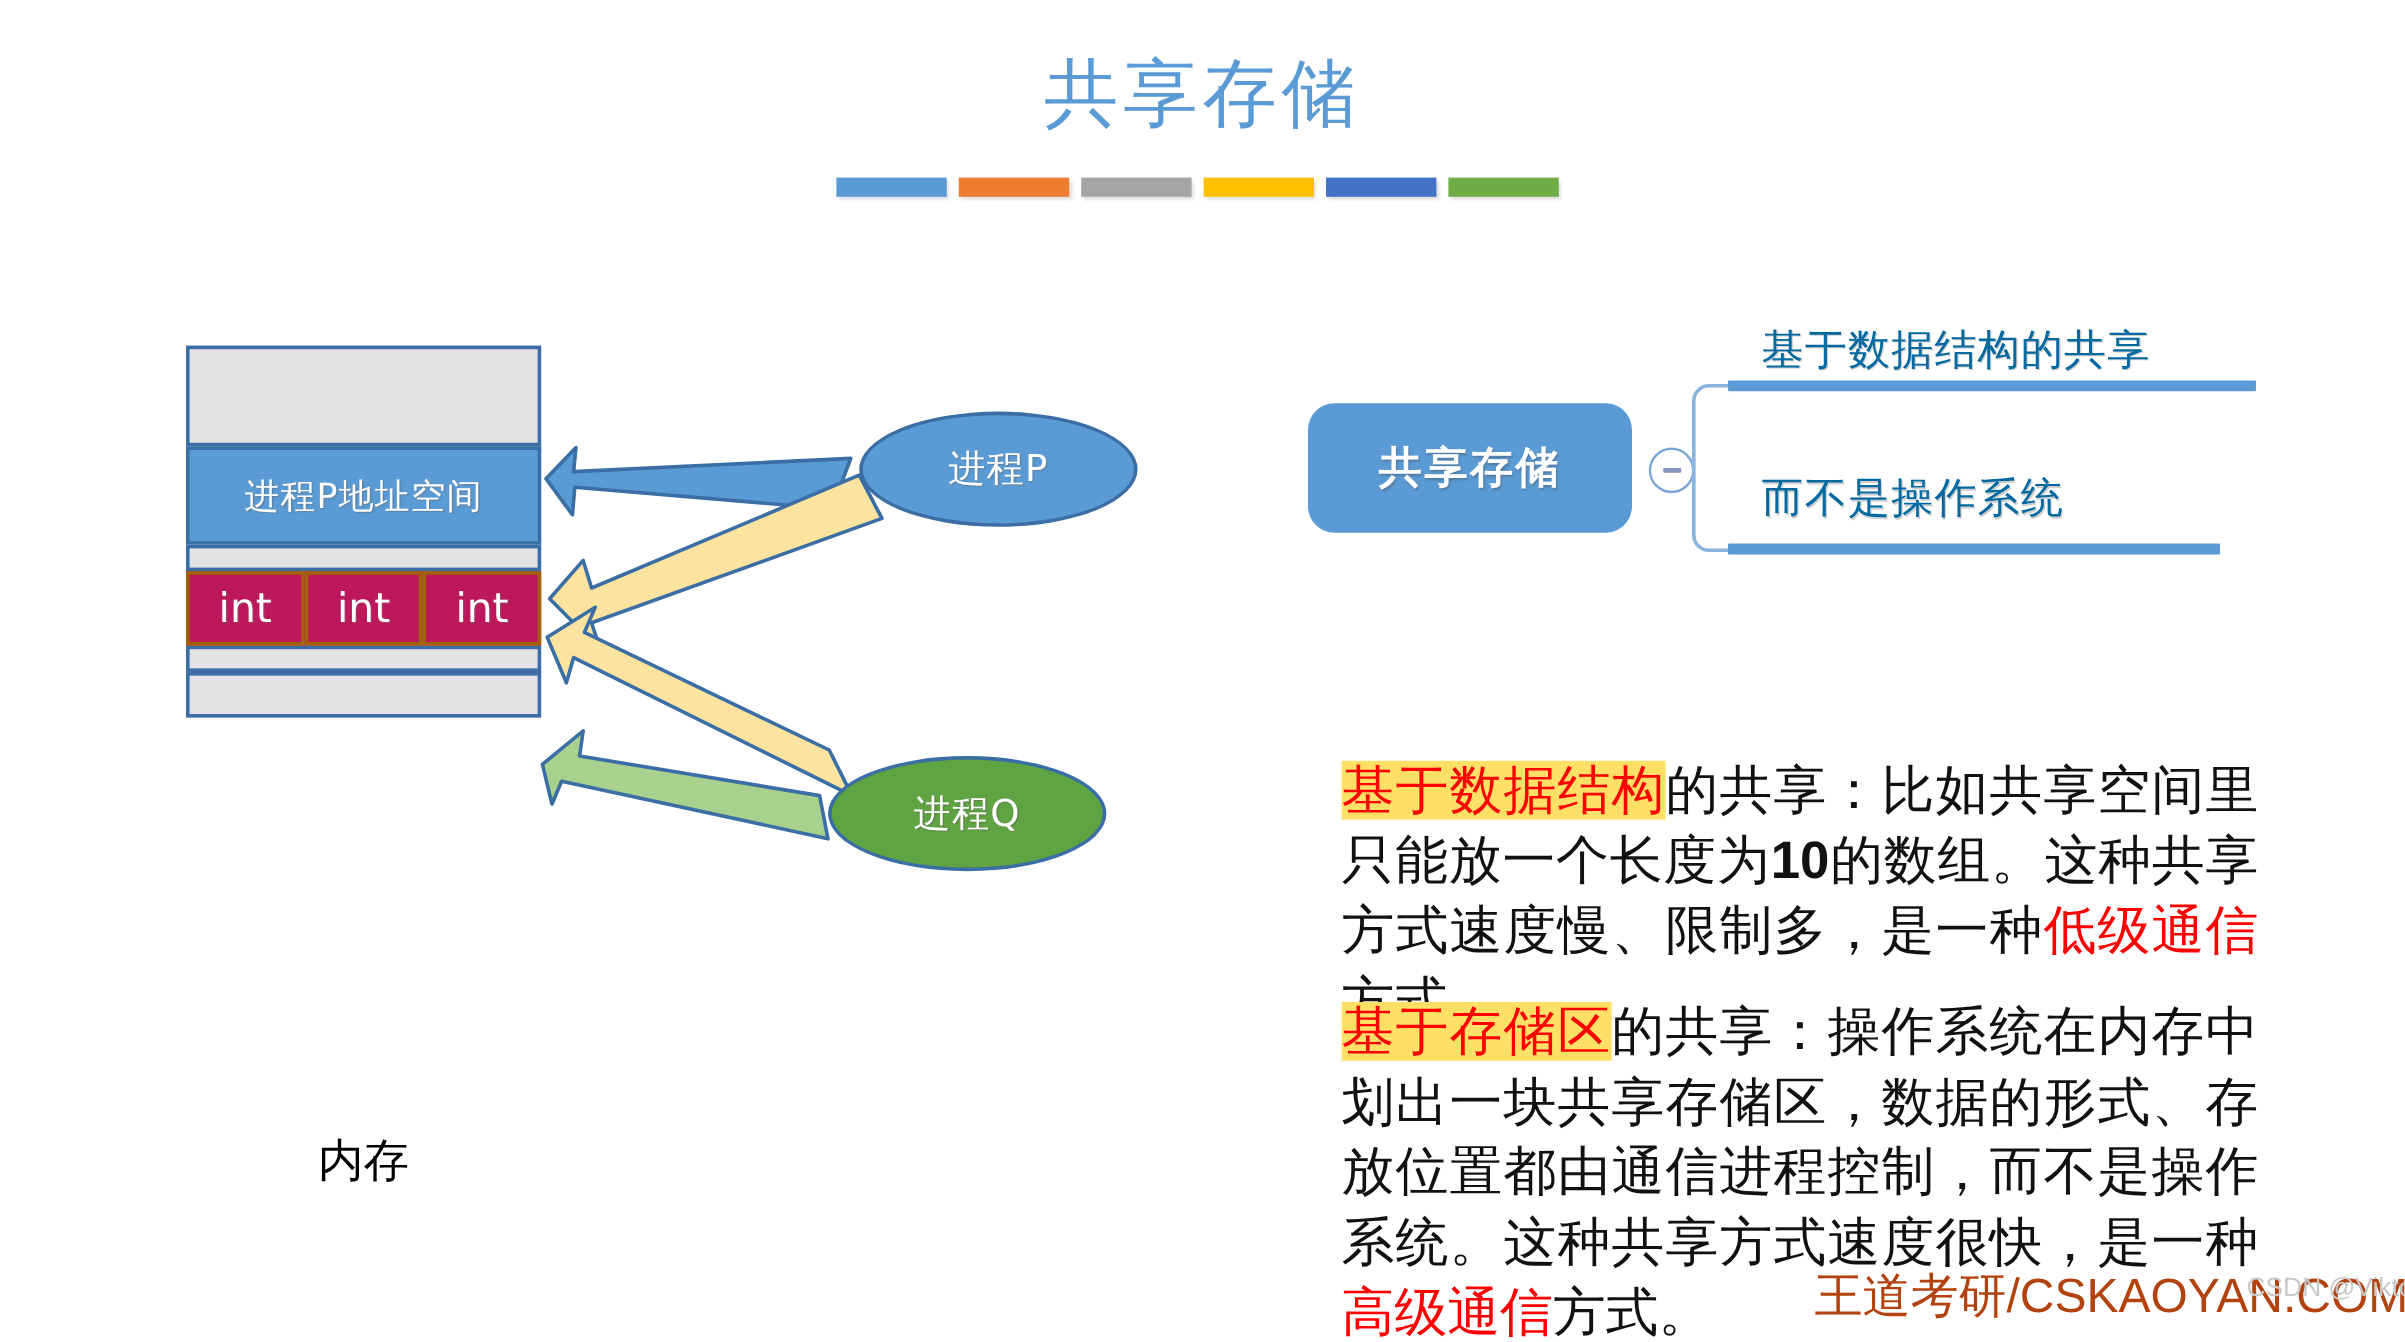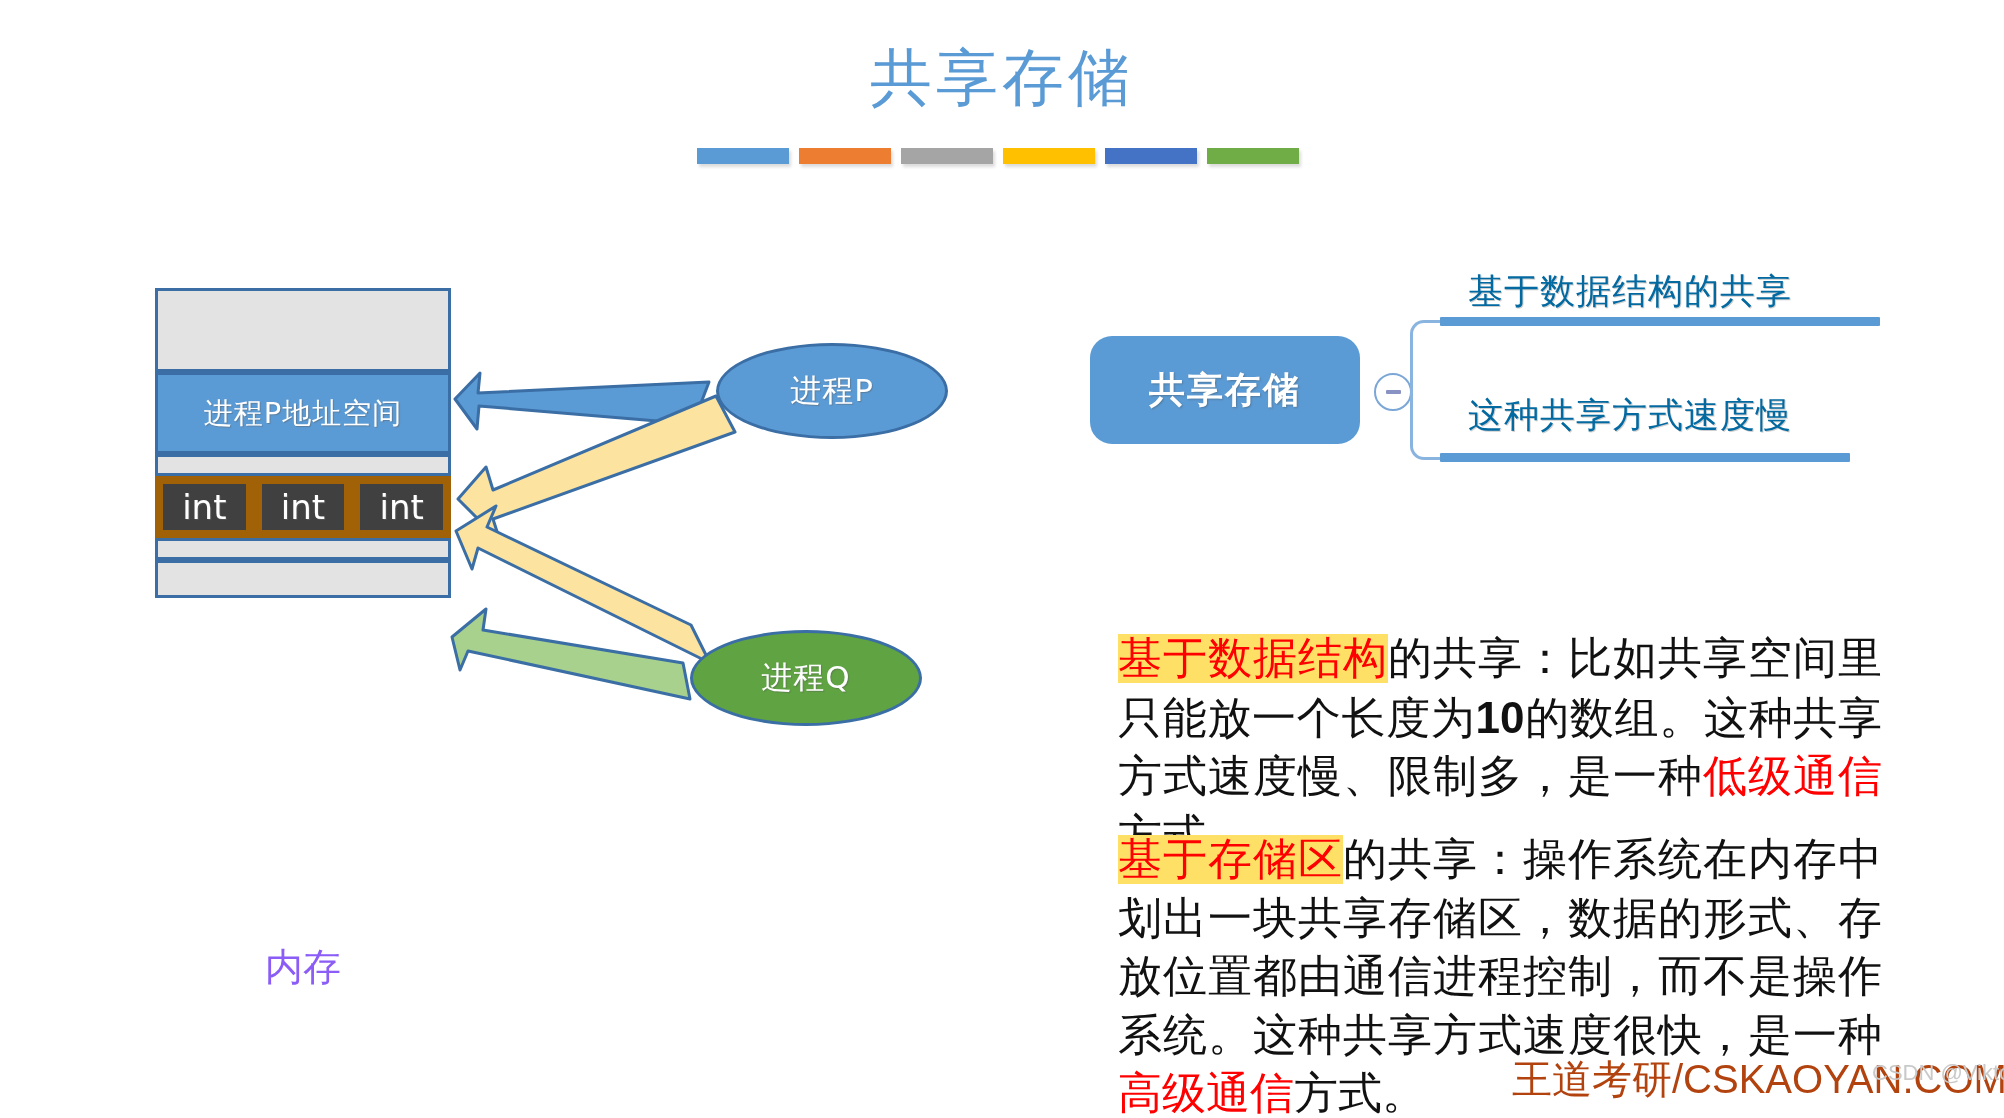--- a/index.html
+++ b/index.html
@@ -74,42 +74,42 @@
   .mem-p         { height: 82px; background: #5B9BD5; }
   .mem-thin      { height: 22px; }
   .mem-int-row {
     box-sizing: border-box;
     display: flex;
     height: 62px;
   }
   .mem-int-cell {
     box-sizing: border-box;
     flex: 1 1 0;
-    border: 8px solid #a16207;
-    background: #404040;
+    border: 3px solid #a16207;
+    background: #be185d;
     display: flex;
     align-items: center;
     justify-content: center;
     color: #ffffff;
     font-size: 34px;
     font-family: "DejaVu Sans", "Liberation Sans", sans-serif;
     text-shadow: 1px 1px 1px rgba(120,120,120,0.4);
   }
   .mem-q         { height: 110px; background: #70AD47; }
   .mem-thin2     { height: 38px; }
   .mem-kernel    { height: 168px; background: #ED7D31; }
   #memory-caption {
     position: absolute;
     left: 155px;
     top: 942px;
     width: 296px;
     text-align: center;
     font-family: "Liberation Serif", "DejaVu Serif", serif;
     font-size: 38px;
-    color: #8b5cf6;
+    color: #000000;
   }
 
   
   .process-ellipse {
     position: absolute;
     box-sizing: border-box;
     border: 3px solid #3A6EA5;
     border-radius: 50%;
     display: flex;
     align-items: center;
@@ -302,21 +302,21 @@
 
   <div id="mindmap">
     <div id="mm-root">共享存储</div>
     <div id="mm-toggle">
       <div class="minus"></div>
     </div>
     <div id="mm-bracket"></div>
     <div id="mm-bar-1" class="mm-branch-bar"></div>
     <div id="mm-bar-2" class="mm-branch-bar"></div>
     <div id="mm-label-1" class="mm-branch-label">基于数据结构的共享</div>
-    <div id="mm-label-2" class="mm-branch-label">这种共享方式速度慢</div>
+    <div id="mm-label-2" class="mm-branch-label">而不是操作系统</div>
   </div>
 
   <div id="para-1" class="body-para"><span class="hl-red-mark">基于数据结构</span><span>的共享：比如共享空间里只能放一个长度为</span><span class="bold-num">10</span><span>的数组。这种共享方式速度慢、限制多，是一种</span><span class="red">低级通信</span><span>方式</span></div>
 
   <div id="para-2" class="body-para"><span class="hl-red-mark">基于存储区</span><span>的共享：操作系统在内存中划出一块共享存储区，数据的形式、存放位置都由通信进程控制，而不是操作系统。这种共享方式速度很快，是一种</span><span class="red">高级通信</span><span>方式。</span></div>
 
   <div id="footer-brand">王道考研/CSKAOYAN.COM</div>
   <div id="csdn-watermark">CSDN @Viktoriae</div>
 
 </div>

